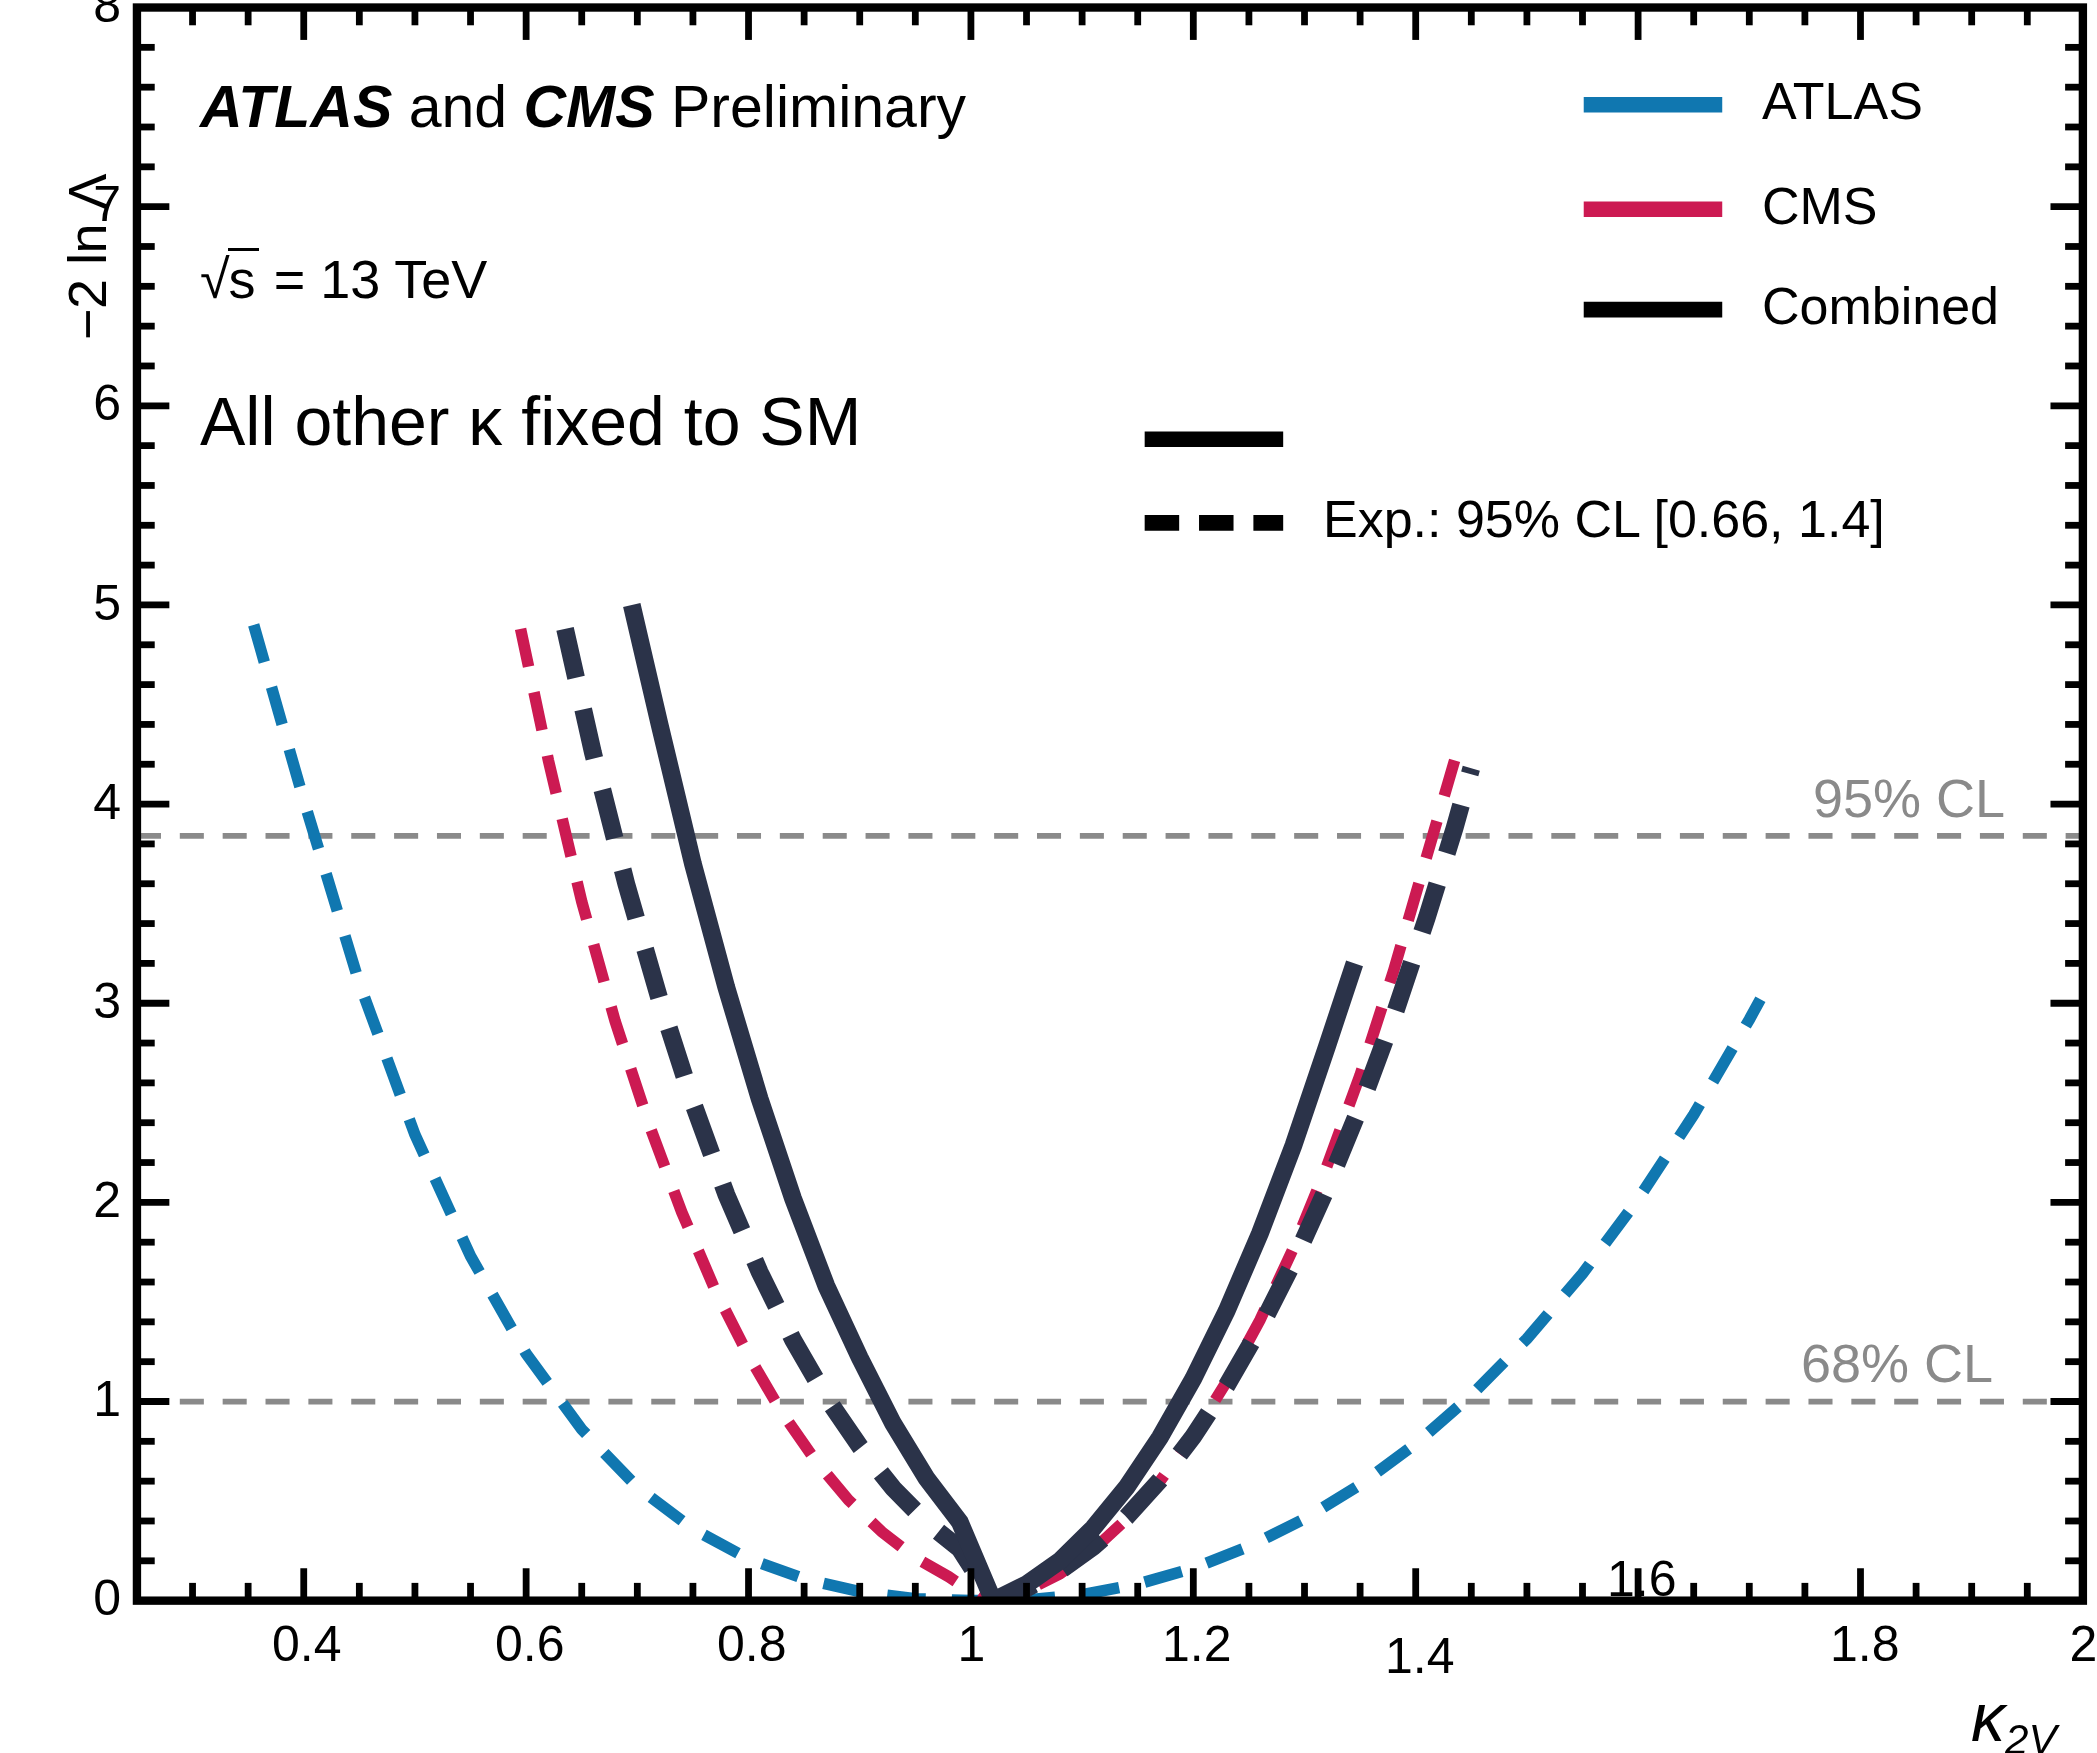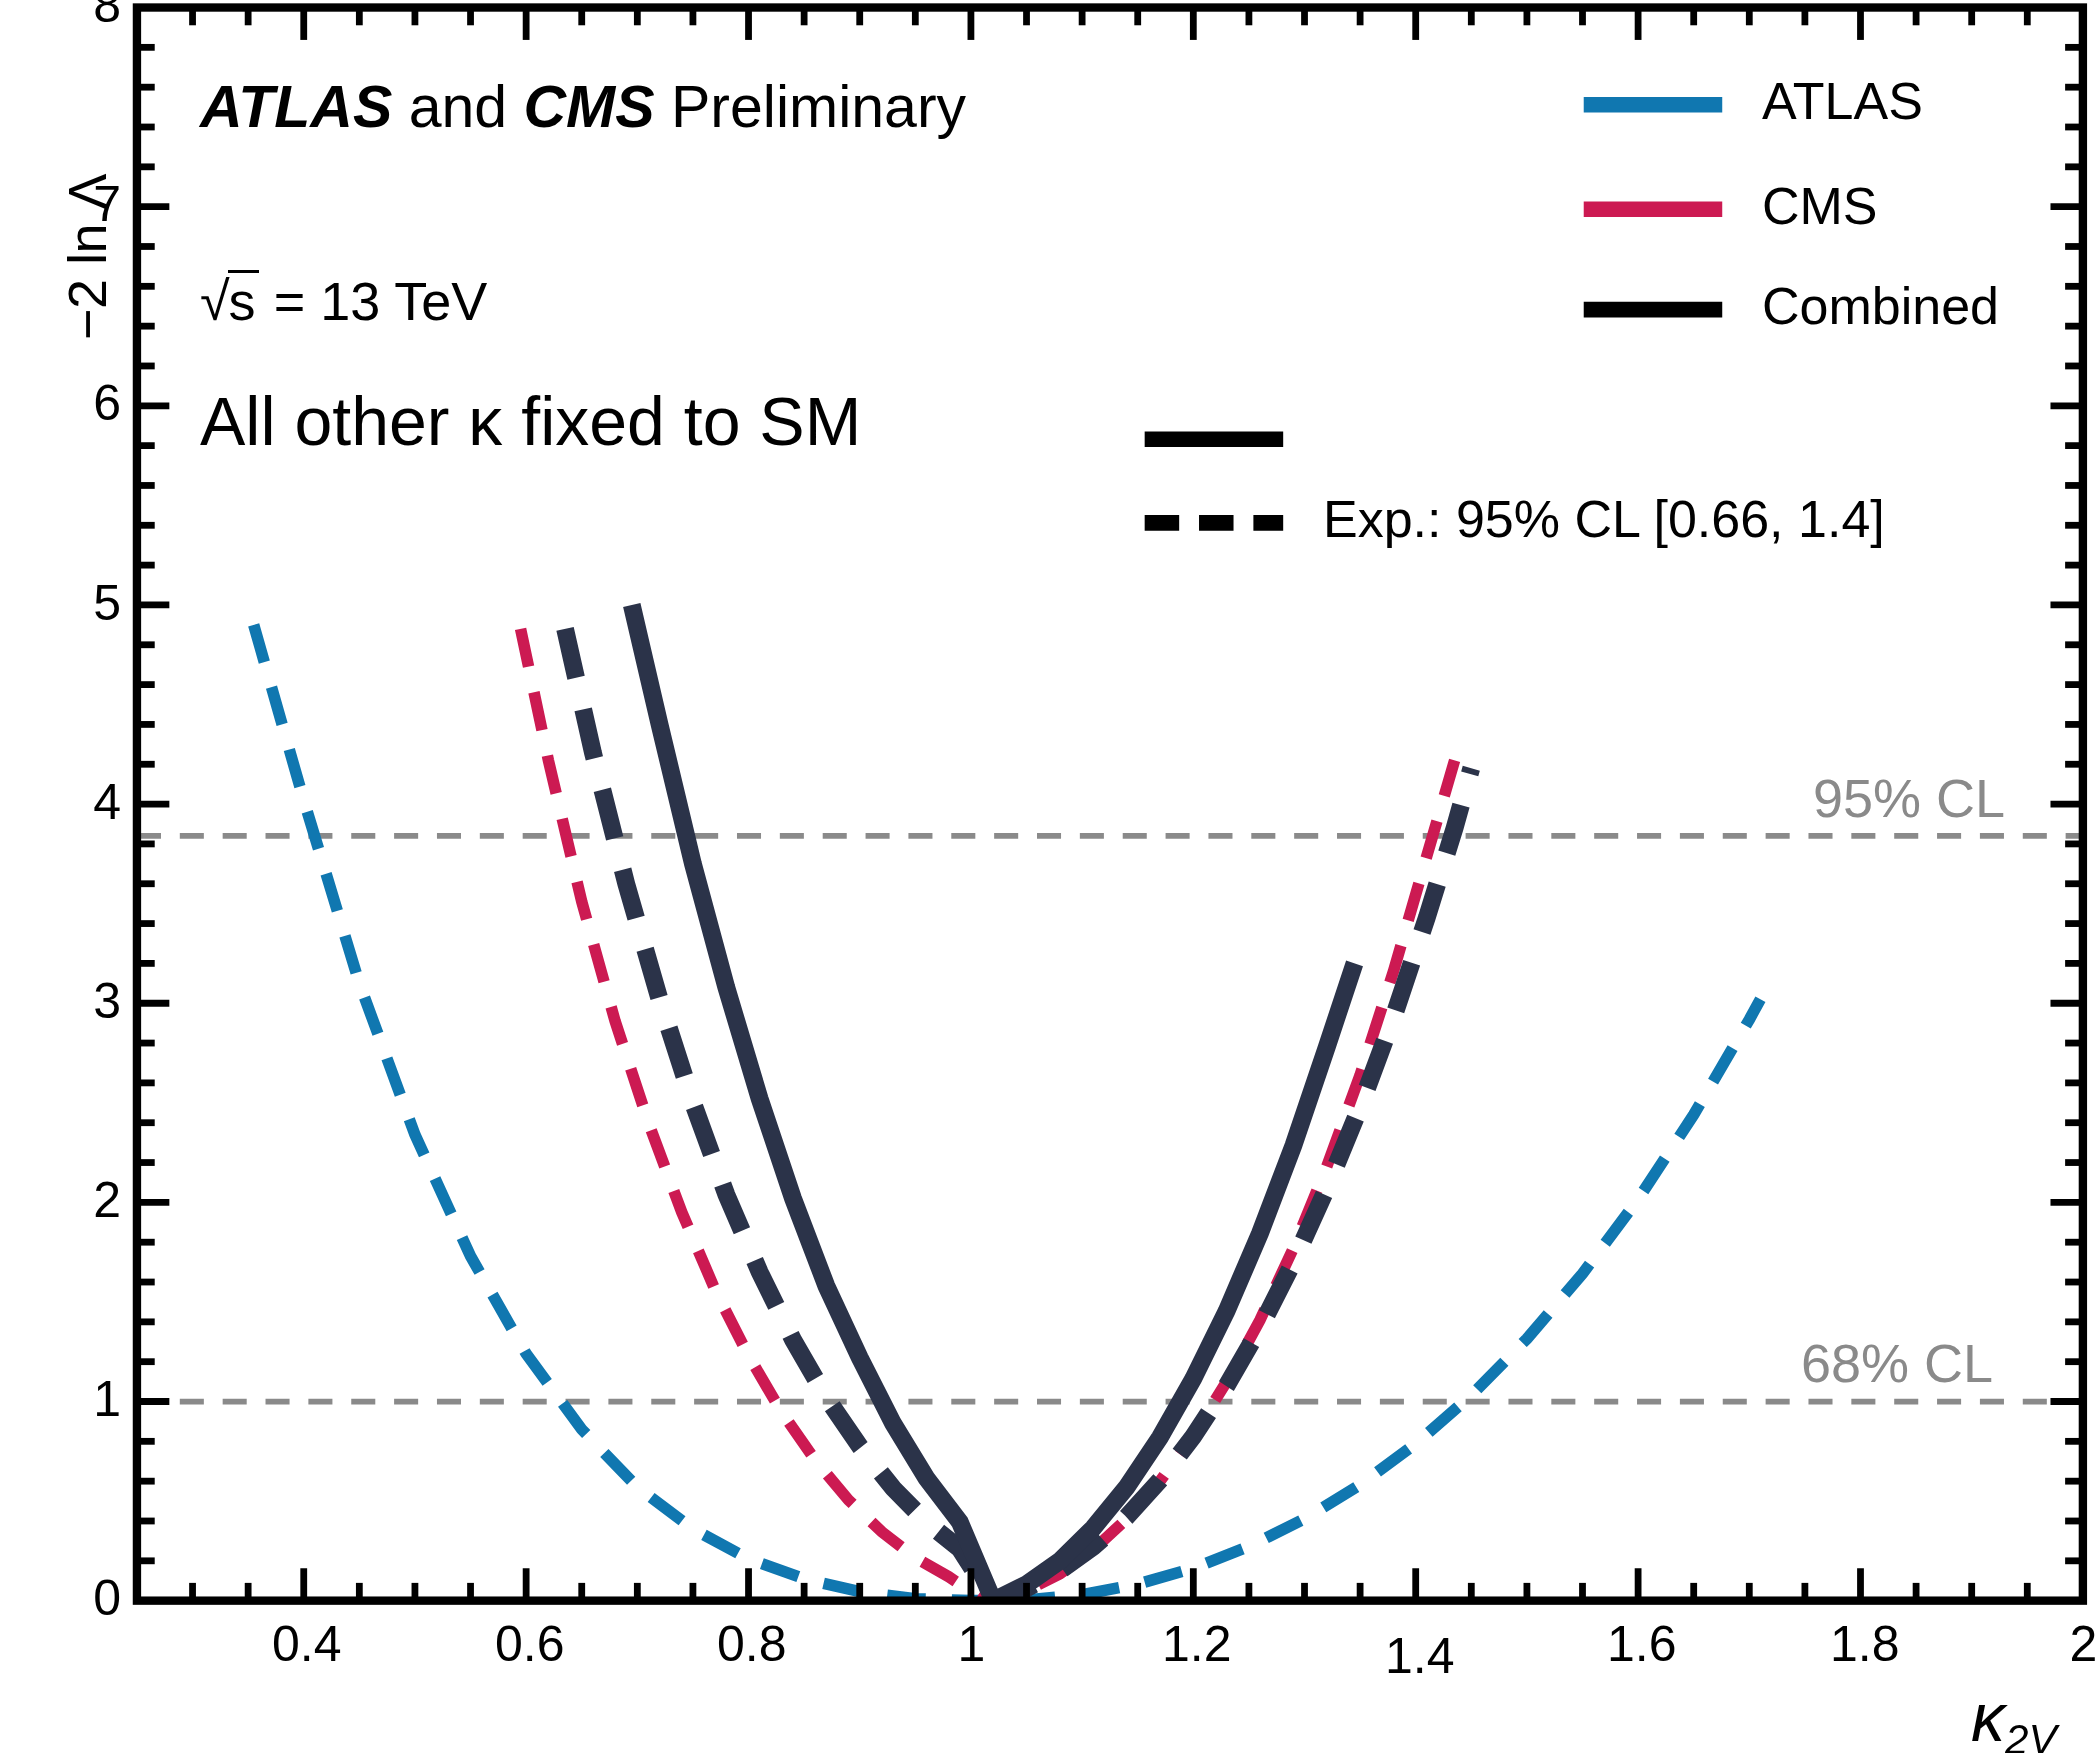--- a/index.html
+++ b/index.html
@@ -232,21 +232,21 @@
       <line x1="2190" y1="840" x2="2455" y2="840" stroke="#000000" stroke-width="30"></line>
       <line x1="2190" y1="1000" x2="2455" y2="1000" stroke="#000000" stroke-width="30" stroke-dasharray="66 38"></line>
     </g>
   </svg>
 
   <div class="ann ann-main" style="left:200px; top:73px;">
     <span class="bold-it">ATLAS</span><span> and </span><span class="bold-it">CMS</span><span> Preliminary</span>
   </div>
 
 
-  <div class="ann ann-sqrt" style="left:200px; top:270px;text-align:right;">
+  <div class="ann ann-sqrt" style="left:200px; top:248px;text-align:right;">
     <span class="radic">√</span><span class="sqrtbox">s</span><span> = 13 TeV</span>
   </div>
 
   <div class="ann ann-kappa" style="left:200px; top:382px;">All other κ fixed to SM</div>
 
   <div class="legend-text" style="left:1762px; top:71px;">ATLAS</div>
   <div class="legend-text" style="left:1762px; top:176px;">CMS</div>
   <div class="legend-text" style="left:1762px; top:276px;">Combined</div>
 
   <div class="legend-text" style="left:1323px; top:489px;">Exp.:  95% CL [0.66, 1.4]</div>
@@ -254,21 +254,21 @@
   <div class="cl-label" style="left:1801px; top:767px;margin-left:12px;">95% CL</div>
   <div class="cl-label" style="left:1801px; top:1332px;">68% CL</div>
 
   <div id="xticklabels">
       <div class="tick-label" style="left: 272px; top: 1615px; width: 63px; text-align: center;">0.4</div>
       <div class="tick-label" style="left: 495px; top: 1615px; width: 63px; text-align: center;">0.6</div>
       <div class="tick-label" style="left: 717px; top: 1615px; width: 63px; text-align: center;">0.8</div>
       <div class="tick-label" style="left: 940px; top: 1615px; width: 63px; text-align: center;">1</div>
       <div class="tick-label" style="left: 1162px; top: 1615px; width: 63px; text-align: center;">1.2</div>
       <div class="tick-label" style="left: 1385px; top: 1615px; width: 63px; text-align: center; margin-top: 12px;">1.4</div>
-      <div class="tick-label" style="left: 1607px; top: 1615px; width: 63px; text-align: center;">1.6</div>
+      <div class="tick-label" style="left: 1607px; top: 1550px; width: 63px; text-align: center;">1.6</div>
       <div class="tick-label" style="left: 1830px; top: 1615px; width: 63px; text-align: left;">1.8</div>
       <div class="tick-label" style="left: 2052px; top: 1615px; width: 63px; text-align: center;">2</div>
     </div>
   <div id="yticklabels">
       <div class="tick-label" style="left: 63px; top: 1569px; width: 58px; text-align: right;">0</div>
       <div class="tick-label" style="left: 63px; top: 1370px; width: 58px; text-align: right;">1</div>
       <div class="tick-label" style="left: 63px; top: 1171px; width: 58px; text-align: right;">2</div>
       <div class="tick-label" style="left: 63px; top: 972px; width: 58px; text-align: right;">3</div>
       <div class="tick-label" style="left: 63px; top: 773px; width: 58px; text-align: right;">4</div>
       <div class="tick-label" style="left: 63px; top: 574px; width: 58px; text-align: right;">5</div>

